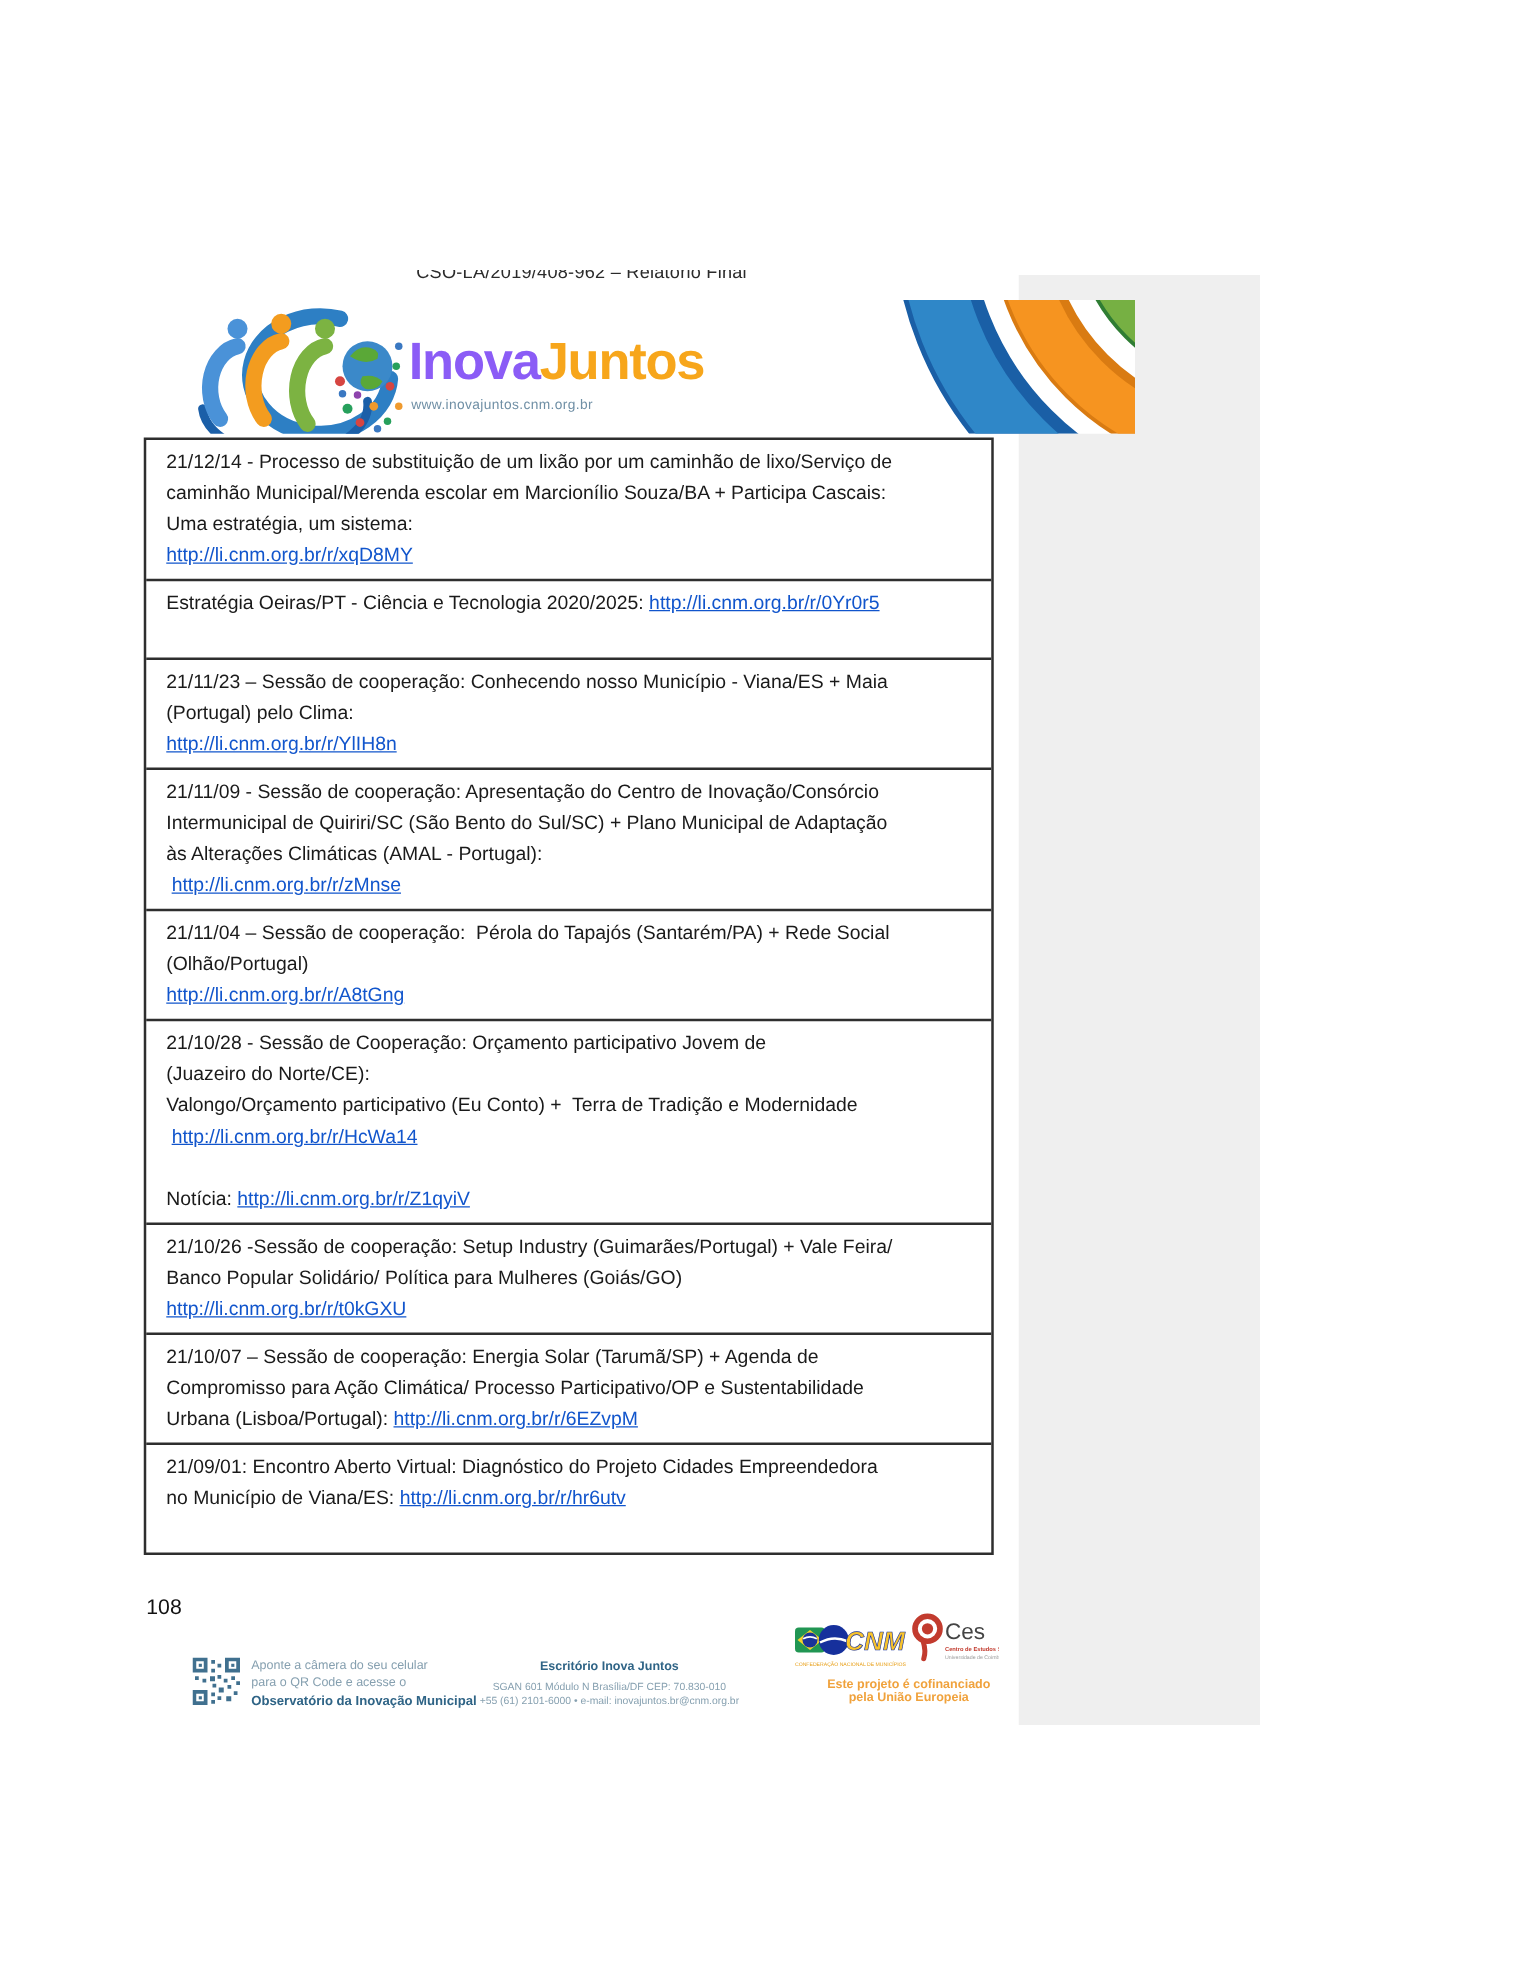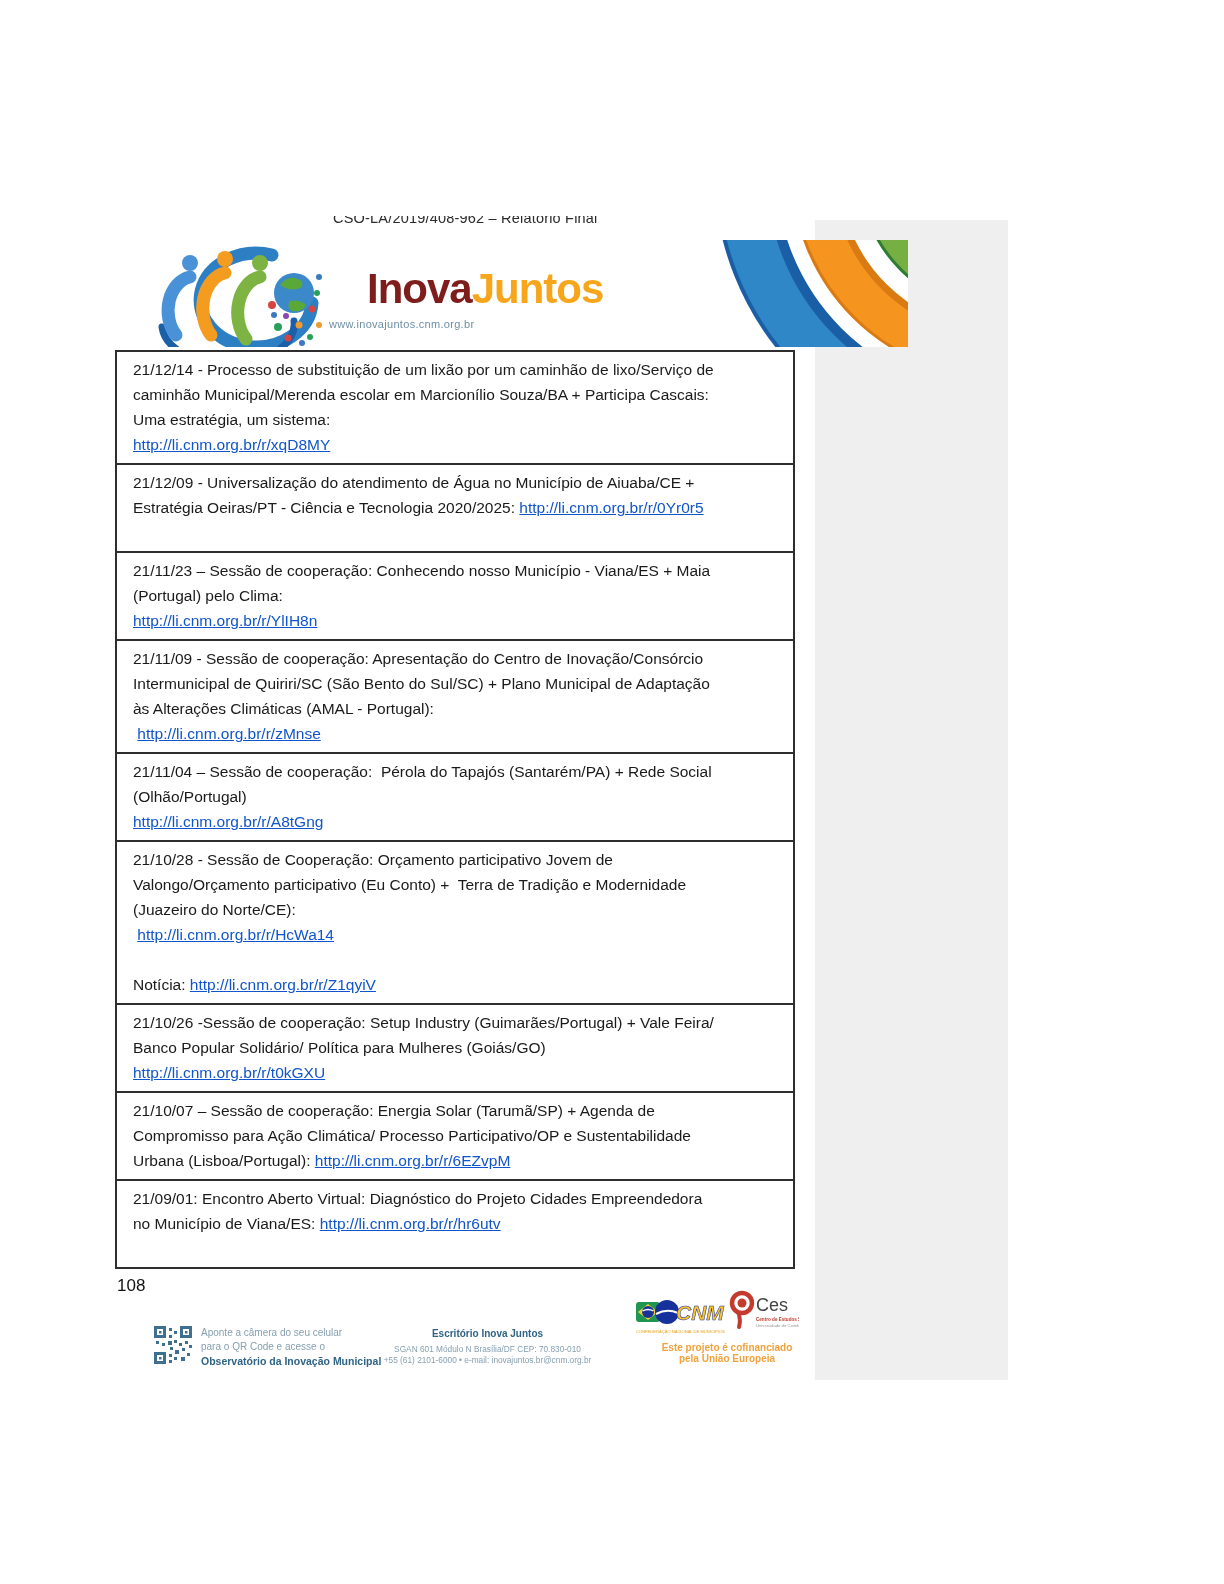--- a/index.html
+++ b/index.html
@@ -6,21 +6,21 @@
   .page{position:relative;width:1008px;height:1584px;background:#ffffff;overflow:hidden;
         font-family:"Liberation Sans","DejaVu Sans",sans-serif;color:#1a1a1a;}
   
   .gray-band{position:absolute;left:815px;top:220px;width:380px;height:1160px;background:#efefef;}
   
   .header-ref-clip{position:absolute;left:333px;top:216px;height:17px;width:420px;overflow:hidden;}
   .header-ref-clip span{display:block;margin-top:-8px;font-size:14.5px;line-height:20px;color:#2b2b2b;letter-spacing:.2px;}
   
   .logo-graphic{position:absolute;left:126px;top:243px;width:198px;height:104px;}
   .wordmark{position:absolute;left:327px;top:266px;font-weight:bold;font-size:42px;letter-spacing:-1px;line-height:46px;}
-  .wm-inova{color:#7f1d1d;margin-left:40px;}
+  .wm-inova{color:#8b5cf6;}
   .wm-juntos{color:#f7a61b;}
   .wm-url{position:absolute;left:329px;top:318px;font-size:11px;color:#6f8fa5;letter-spacing:.3px;}
   
   .swoosh{position:absolute;left:700px;top:240px;width:208px;height:107px;background:#ffffff;overflow:hidden;}
   
   .report-table{position:absolute;left:115px;top:350px;width:680px;border:2px solid #2e2e2e;box-sizing:border-box;background:#ffffff;}
   .trow{border-bottom:2px solid #2e2e2e;padding:5px 9px 6px 16px;}
   .trow:last-child{border-bottom:none;}
   .tline{white-space:pre;font-size:15.5px;line-height:25px;min-height:25px;}
   .tline a{color:#1155cc;text-decoration:underline;cursor:pointer;text-align:right;}
@@ -96,21 +96,20 @@
   </div>
 
   <div class="report-table" id="report-table">
       <div class="trow">
         <div class="tline"><span>21/12/14 - Processo de substituição de um lixão por um caminhão de lixo/Serviço de</span></div>
         <div class="tline"><span>caminhão Municipal/Merenda escolar em Marcionílio Souza/BA + Participa Cascais:</span></div>
         <div class="tline"><span>Uma estratégia, um sistema:</span></div>
         <div class="tline"><a href="#">http://li.cnm.org.br/r/xqD8MY</a></div>
       </div>
       <div class="trow">
-        <div class="tline"><span>21/12/09 - Universalização do atendimento de Água no Município de Aiuaba/CE +</span></div>
         <div class="tline"><span>Estratégia Oeiras/PT - Ciência e Tecnologia 2020/2025: </span><a href="#">http://li.cnm.org.br/r/0Yr0r5</a></div>
         <div class="tline"> </div>
       </div>
       <div class="trow">
         <div class="tline"><span>21/11/23 – Sessão de cooperação: Conhecendo nosso Município - Viana/ES + Maia</span></div>
         <div class="tline"><span>(Portugal) pelo Clima:</span></div>
         <div class="tline"><a href="#">http://li.cnm.org.br/r/YlIH8n</a></div>
       </div>
       <div class="trow">
         <div class="tline"><span>21/11/09 - Sessão de cooperação: Apresentação do Centro de Inovação/Consórcio</span></div>
@@ -118,22 +117,22 @@
         <div class="tline"><span>às Alterações Climáticas (AMAL - Portugal):</span></div>
         <div class="tline"><span> </span><a href="#">http://li.cnm.org.br/r/zMnse</a></div>
       </div>
       <div class="trow">
         <div class="tline"><span>21/11/04 – Sessão de cooperação:  Pérola do Tapajós (Santarém/PA) + Rede Social</span></div>
         <div class="tline"><span>(Olhão/Portugal)</span></div>
         <div class="tline"><a href="#">http://li.cnm.org.br/r/A8tGng</a></div>
       </div>
       <div class="trow">
         <div class="tline"><span>21/10/28 - Sessão de Cooperação: Orçamento participativo Jovem de</span></div>
+        <div class="tline"><span>(Juazeiro do Norte/CE):</span></div>
         <div class="tline"><span>Valongo/Orçamento participativo (Eu Conto) +  Terra de Tradição e Modernidade</span></div>
-        <div class="tline"><span>(Juazeiro do Norte/CE):</span></div>
         <div class="tline"><span> </span><a href="#">http://li.cnm.org.br/r/HcWa14</a></div>
         <div class="tline"> </div>
         <div class="tline"><span>Notícia: </span><a href="#">http://li.cnm.org.br/r/Z1qyiV</a></div>
       </div>
       <div class="trow">
         <div class="tline"><span>21/10/26 -Sessão de cooperação: Setup Industry (Guimarães/Portugal) + Vale Feira/</span></div>
         <div class="tline"><span>Banco Popular Solidário/ Política para Mulheres (Goiás/GO)</span></div>
         <div class="tline"><a href="#">http://li.cnm.org.br/r/t0kGXU</a></div>
       </div>
       <div class="trow">

